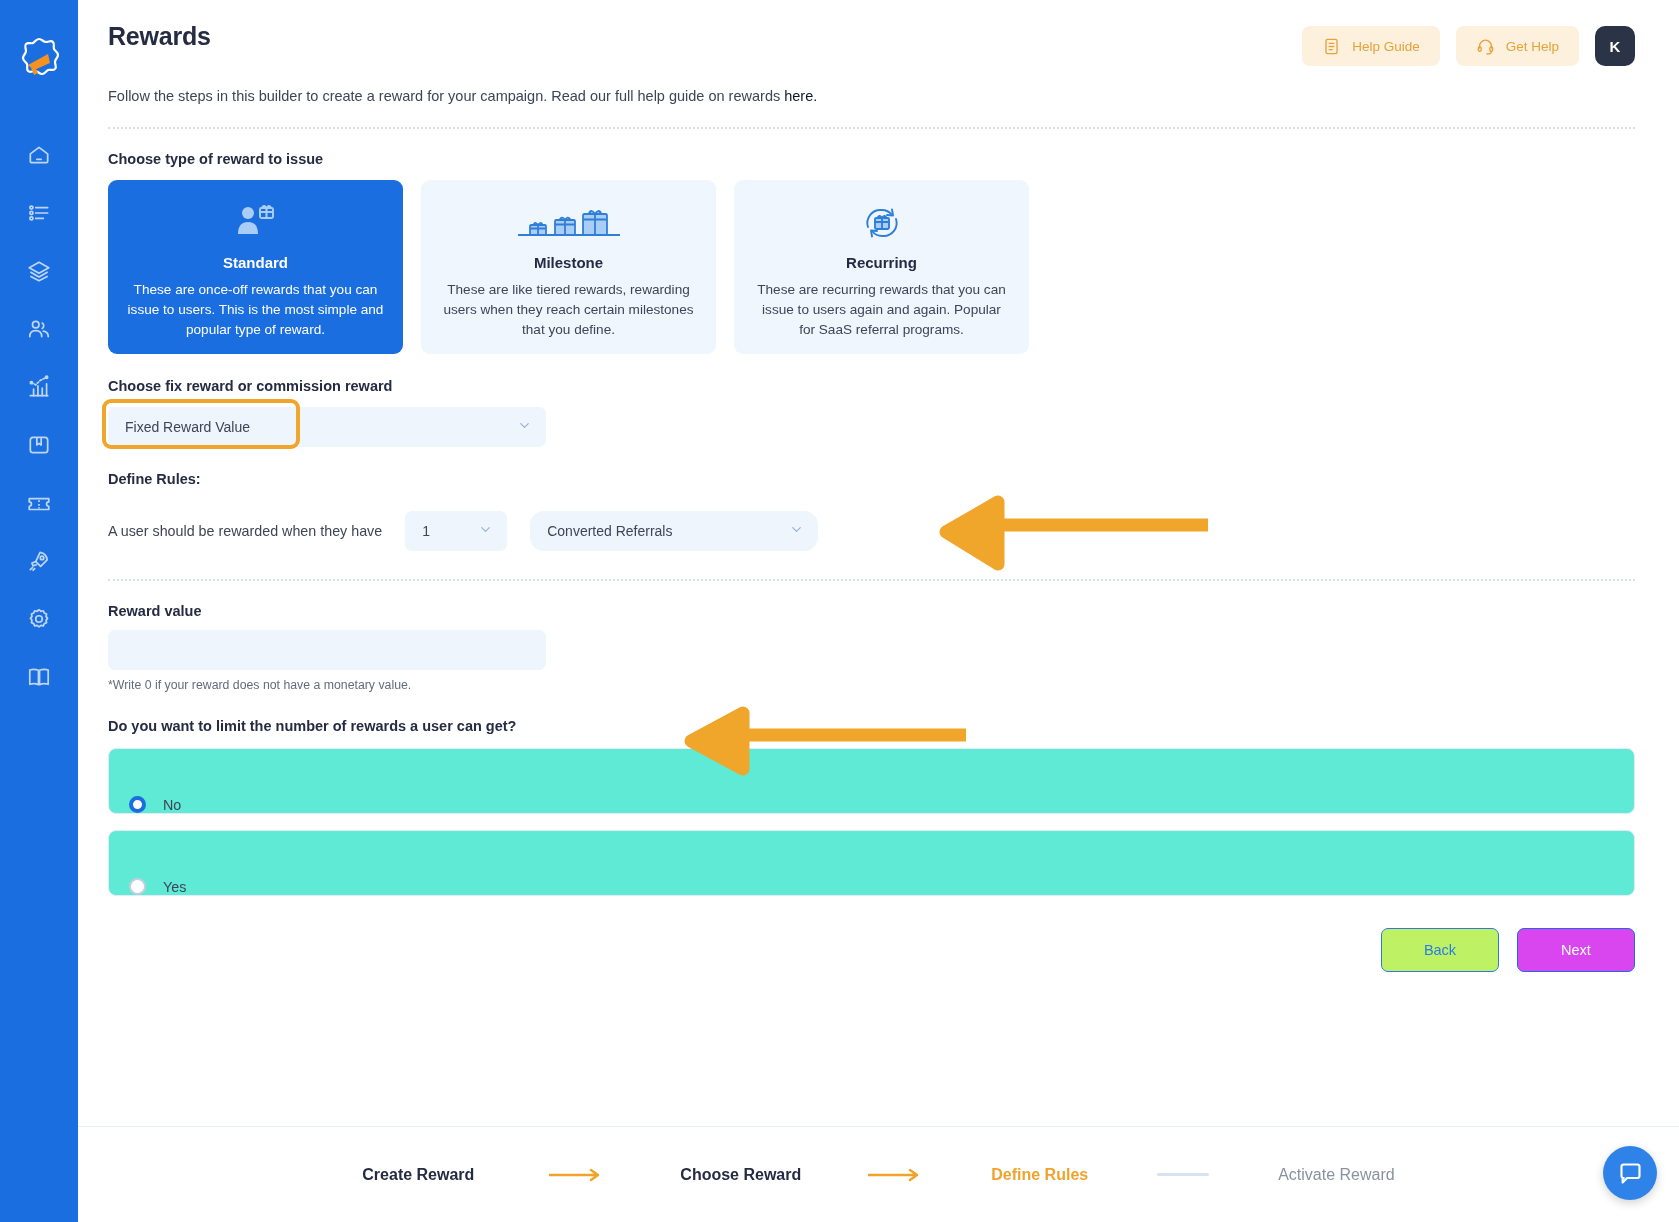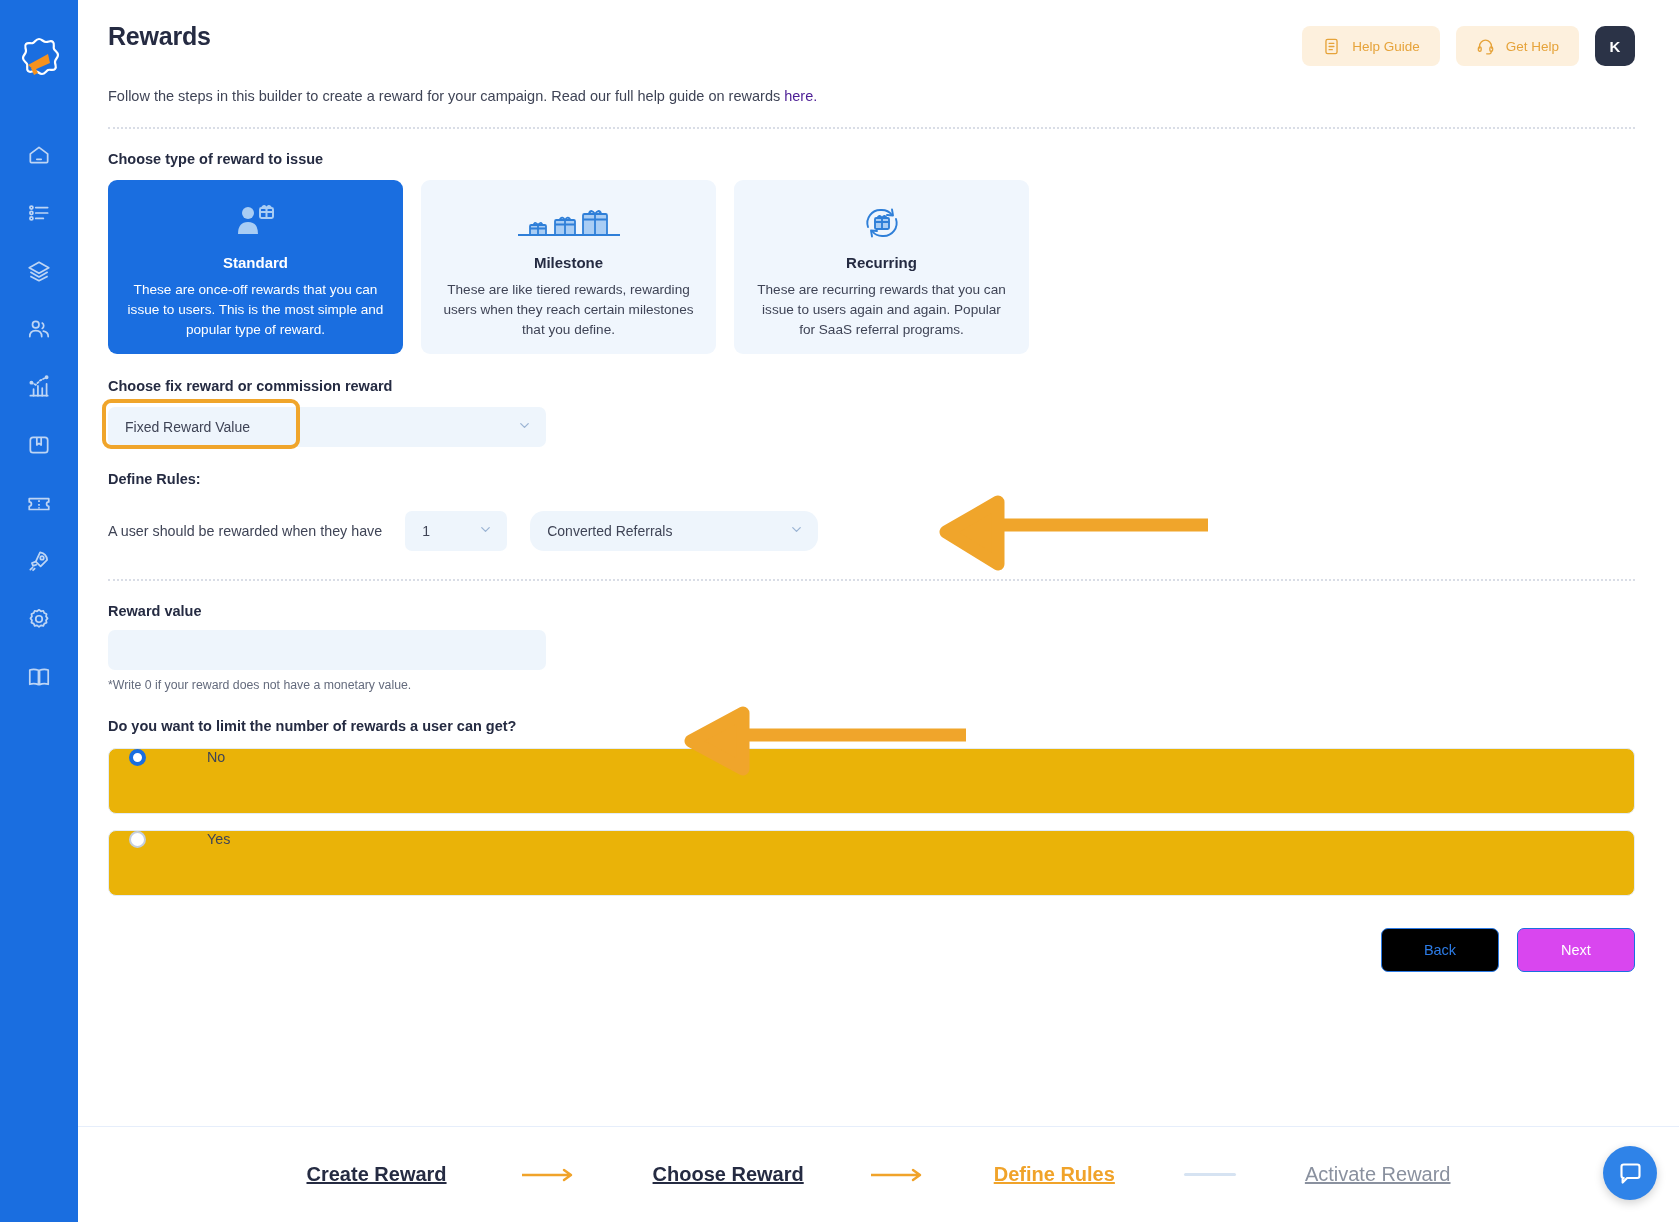--- a/index.html
+++ b/index.html
@@ -78,21 +78,21 @@
     background:#2b3347; color:#fff;
     display:flex; align-items:center; justify-content:center;
     font-size:15px; font-weight:700;
     cursor:pointer;
   }
 
   .subtitle {
     margin: 22px 0 0 0;
     font-size: 14.5px; color:#3f4456;
   }
-  .subtitle a { color:#4c1d95; text-decoration:none;text-align:center; }
+  .subtitle a { color:#0f172a; text-decoration:none;text-align:center; }
 
   .dotted-sep {
     border:0; border-top: 2px dotted #d9dde6;
     margin: 23px 0 0 0;
   }
 
   
   .sec-label {
     font-size: 14.5px; font-weight:700; color:#252b42;
     margin: 22px 0 13px 0;
@@ -160,55 +160,55 @@
 
   .dotted-sep2 { border:0; border-top:2px dotted #d9dde6; margin: 28px 0 0 0; }
 
   .field-block { margin-top:20px; }
   .field-label { font-size:14.5px; font-weight:700; color:#252b42; margin-bottom:11px; }
   .field-width { width:438px; }
 
   .limit-q { font-size:14.5px; font-weight:700; color:#252b42; margin: 26px 0 14px 0; }
   .radio-card {
     border:1px solid #e3ecf6; border-radius:8px;
-    height:66px; display:flex; align-items:flex-start;
+    height:66px; display:flex; align-items:flex-end;
     padding: 0 20px; margin-bottom:16px;
-    cursor:pointer; background:#eab308;gap:44px;
+    cursor:pointer; background:#5eead4;
   }
   .radio {
     width:17px; height:17px; border-radius:50%;
     border:2px solid #c4cedd; background:#fff;
     margin-right:17px; flex:0 0 17px;
     position:relative;
   }
   .radio.checked { border-color:#1a6ee0; border-width:4px; }
   .radio-label { font-size:14.3px; color:#3f4456; }
 
   .footer-btns {
     display:flex; justify-content:flex-end; gap:18px;
     margin-top: 32px; padding-right:0px;
   }
   .btn {
     height:44px; min-width:118px; border-radius:7px;
     font-size:14.5px; font-family:"Liberation Sans", sans-serif;
     cursor:pointer;
   }
-  .btn-outline { background:#000000; border:1px solid #2c7be5; color:#2c7be5; }
+  .btn-outline { background:#bef264; border:1px solid #2c7be5; color:#2c7be5; }
   .btn-primary { background:#d946ef; border:1px solid #1a6ee0; color:#fff; }
 
   
   .stepper {
     flex:0 0 96px;
     border-top:1px solid #e6eefb;
     background:#fff;
     display:flex; align-items:center; justify-content:center;
     gap:0;
     padding: 0 60px;
   }
-  .step-label { font-size:20px; font-weight:700; color:#252b42; white-space:nowrap;text-decoration:underline; }
+  .step-label { font-size:16px; font-weight:700; color:#252b42; white-space:nowrap; }
   .step-label.active { color:#f0a32a; }
   .step-label.muted { color:#8a919f; font-weight:400; }
   .step-gap { width: 190px; display:flex; align-items:center; justify-content:center; }
   .step-gap.first { width:206px; }
   .arrow-line { display:block; }
   .plain-line { width:52px; height:3px; background:#d6e3f2; border-radius:2px; }
 
   
   .ann-arrow { position:absolute; pointer-events:none; }
   .ann-arrow-1 { left: 860px; top: 492px; }

